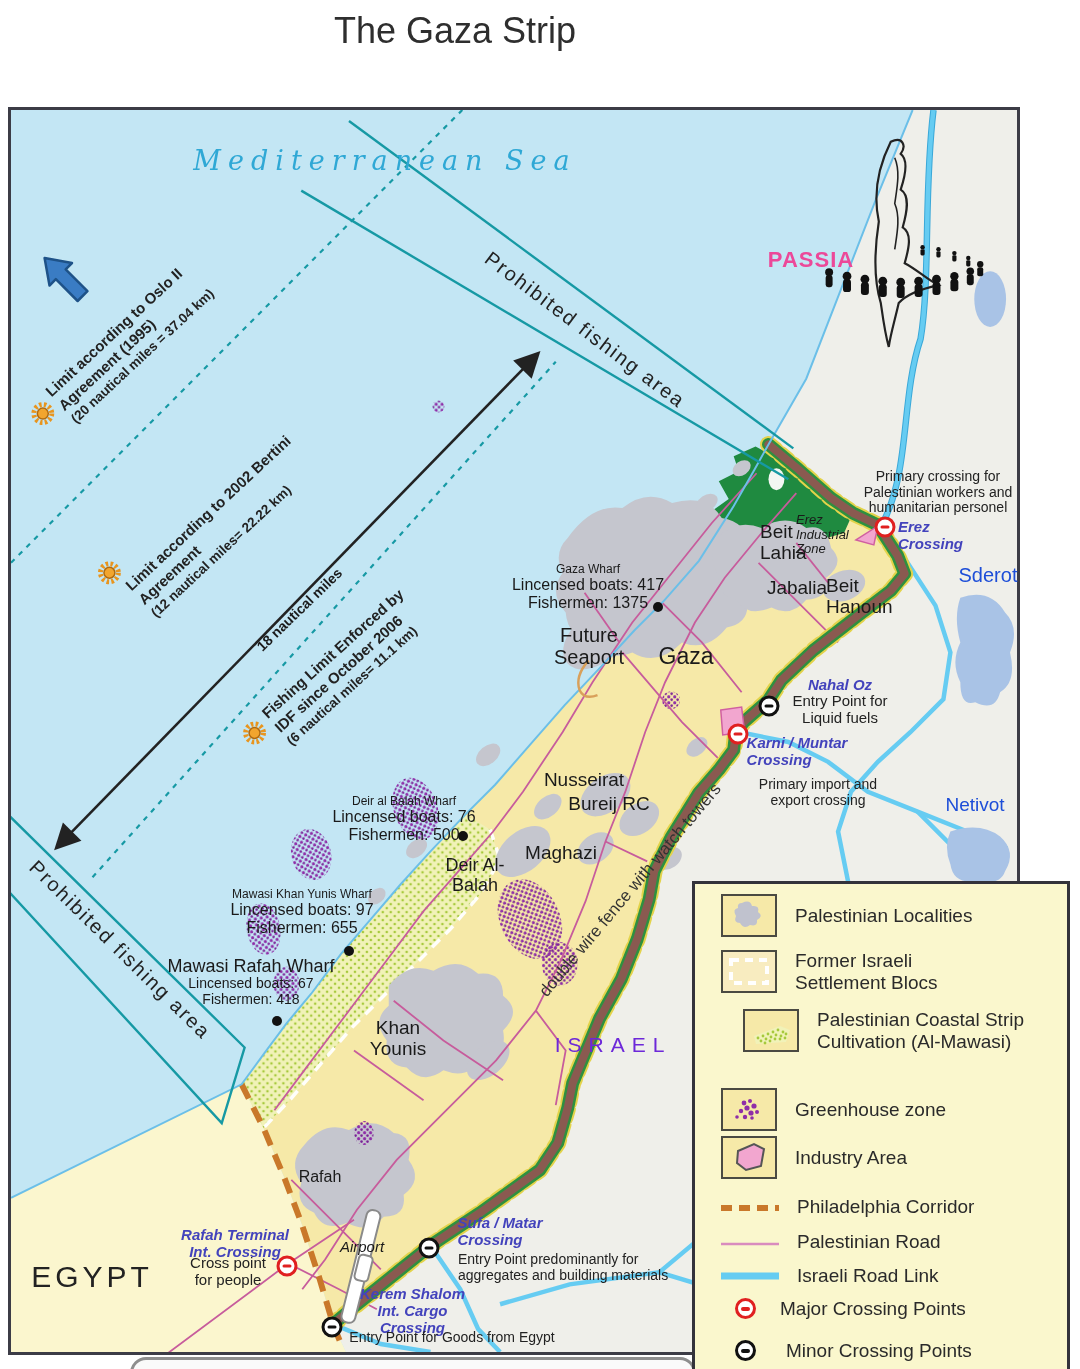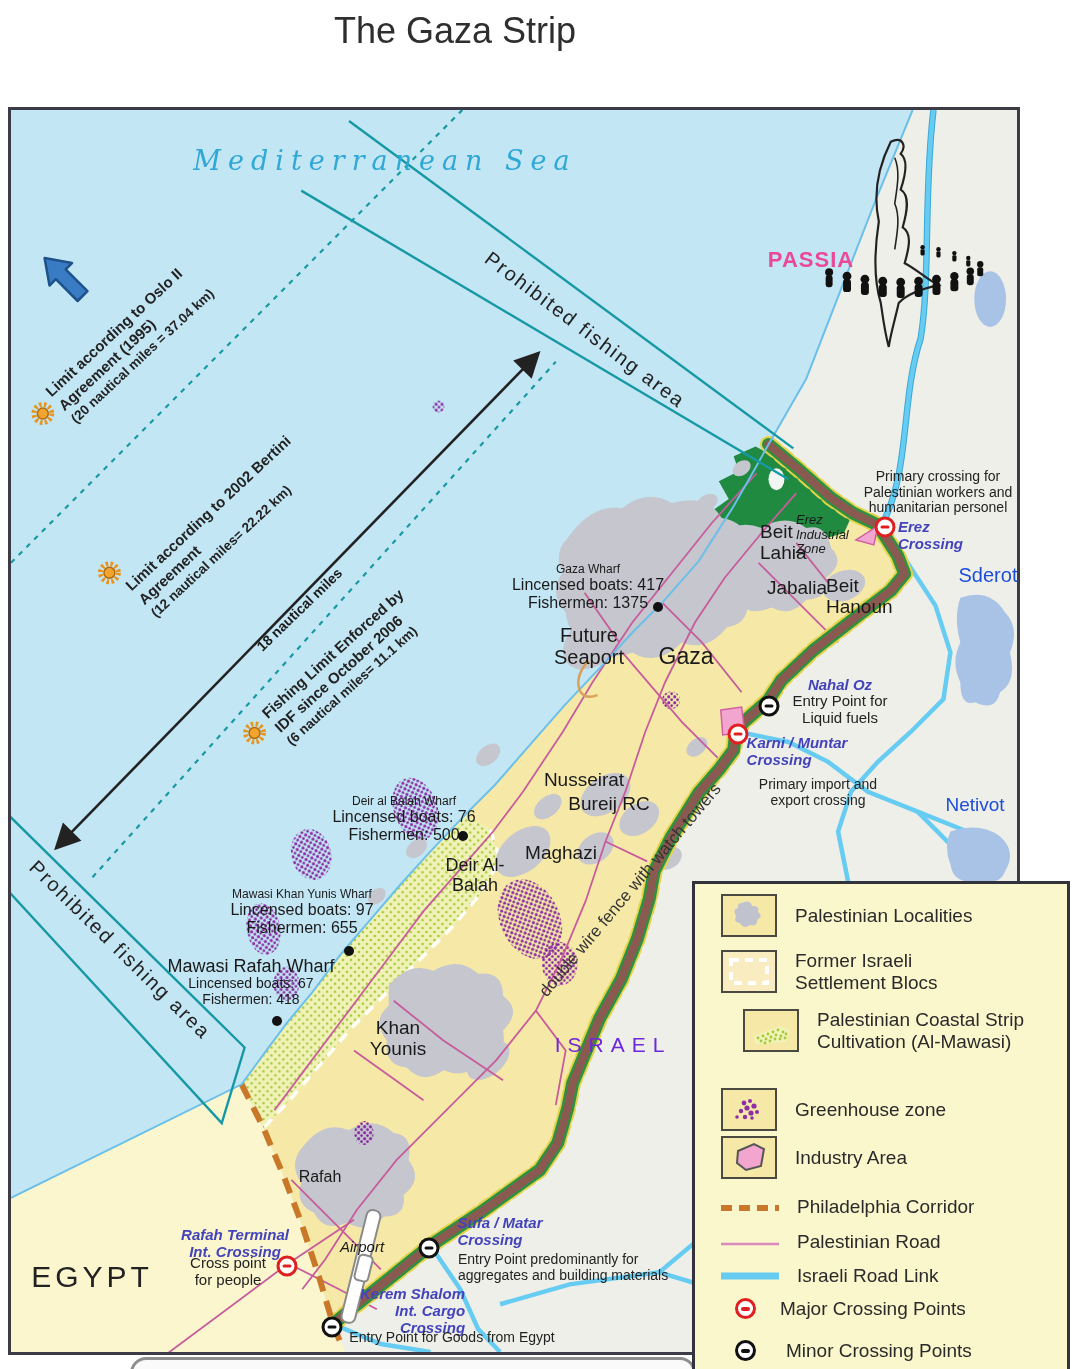--- a/index.html
+++ b/index.html
@@ -426,21 +426,21 @@
     <div>Crossing</div>
   </div>
   <div class="lbl note" style="left:458px;top:1252px;font-size:14px;text-align:left;">
     <div>Entry Point predominantly for</div>
     <div>aggregates and building materials</div>
   </div>
   <div class="xing xmin" style="left:429px;top:1248px;">
       <i></i>
     </div>
 
-  <div class="lbl blue-it" style="left:360px;top:1286px;font-size:15px;text-align:right;">
+  <div class="lbl blue-it" style="left:360px;top:1286px;font-size:15px;text-align:center;">
     <div>Kerem Shalom</div>
     <div>Int. Cargo</div>
     <div>Crossing</div>
   </div>
   <div class="lbl note" style="left:452px;top:1338px;font-size:14px;transform:translate(-50%,-50%);">Entry Point for Goods from Egypt</div>
   <div class="xing xmin" style="left:332px;top:1327px;">
       <i></i>
     </div>
 
   <div id="passia-text">PASSIA</div>

